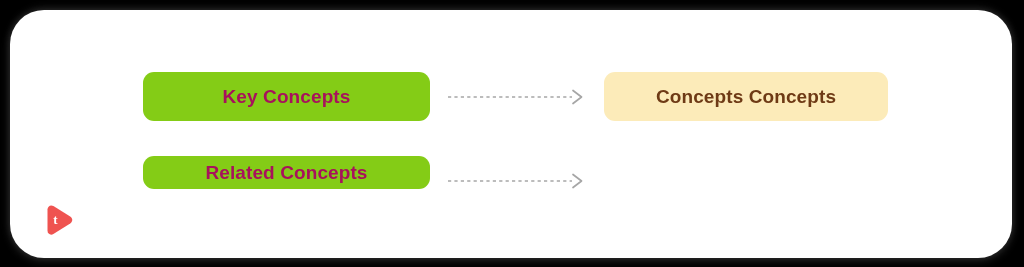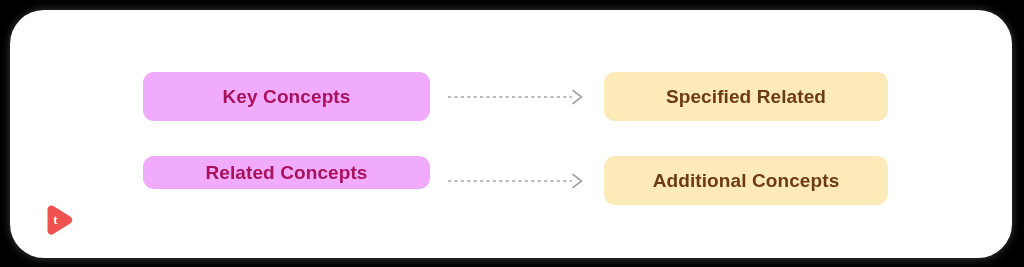--- a/index.html
+++ b/index.html
@@ -20,21 +20,21 @@
   .node{
     position:absolute;
     display:flex;align-items:center;justify-content:center;
     border-radius:11px;
     font-weight:bold;
     font-size:19px;
     letter-spacing:0.1px;
     white-space:nowrap;
     box-sizing:border-box;
   }
-  .node.pink{background:#f0abfc;color:#A8115C;}
+  .node.pink{background:#84cc16;color:#A8115C;}
   .node.amber{background:#FCEBB9;color:#6E3A15;}
 
   .n-key      {left:133px;top:62px; width:287px;height:49px;}
   .n-spec     {left:594px;top:62px; width:284px;height:49px;}
   .n-related  {left:133px;top:146px;width:287px;height:33px;}
   .n-additional{left:594px;top:146px;width:284px;height:49px;}
 
   .arrow{position:absolute;left:438px;width:140px;height:18px;}
   .arrow-1{top:78px;}
   .arrow-2{top:162px;}
@@ -57,30 +57,27 @@
 
 <div id="stage">
 
   <div class="card">
 
     <div class="node pink n-key">
       <span>Key Concepts</span>
     </div>
 
     <div class="node amber n-spec">
-      <span>Specified Related</span>
+      <span>Concepts Concepts</span>
     </div>
 
     <div class="node pink n-related">
       <span>Related Concepts</span>
     </div>
 
-    <div class="node amber n-additional">
-      <span>Additional Concepts</span>
-    </div>
 
     <div class="arrow arrow-1">
       <svg viewBox="0 0 140 18" xmlns="http://www.w3.org/2000/svg">
         <line x1="0" y1="9" x2="124" y2="9" stroke="#A6A6A6" stroke-width="1.6" stroke-dasharray="3.2 3.2" stroke-linecap="butt"></line>
         <polyline points="125,2.5 133.5,9 125,15.5" fill="none" stroke="#A6A6A6" stroke-width="1.7" stroke-linecap="round" stroke-linejoin="round"></polyline>
       </svg>
     </div>
 
     <div class="arrow arrow-2">
       <svg viewBox="0 0 140 18" xmlns="http://www.w3.org/2000/svg">

